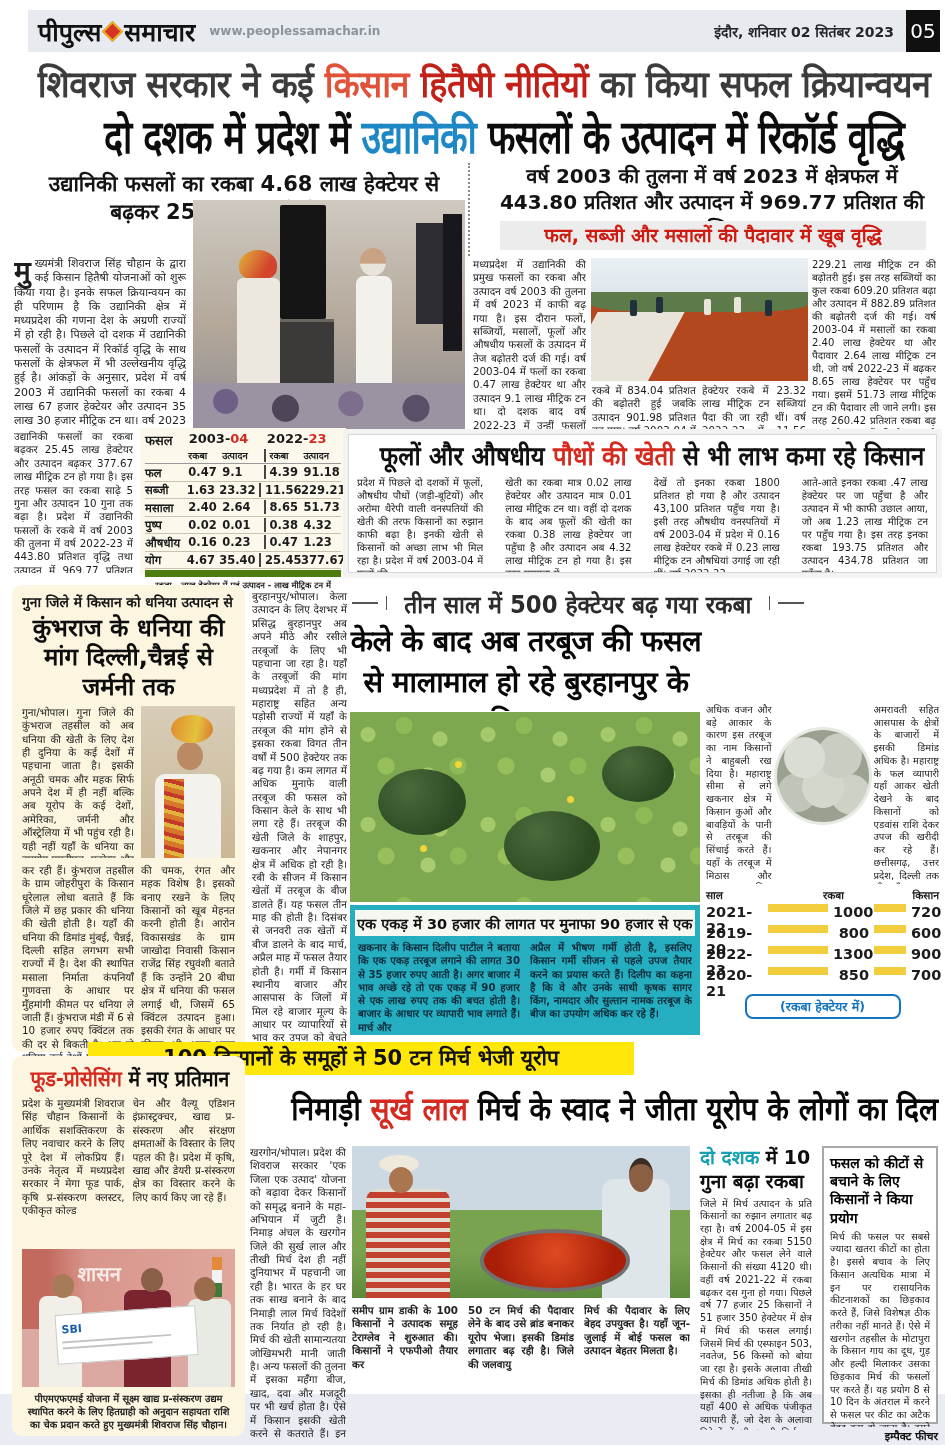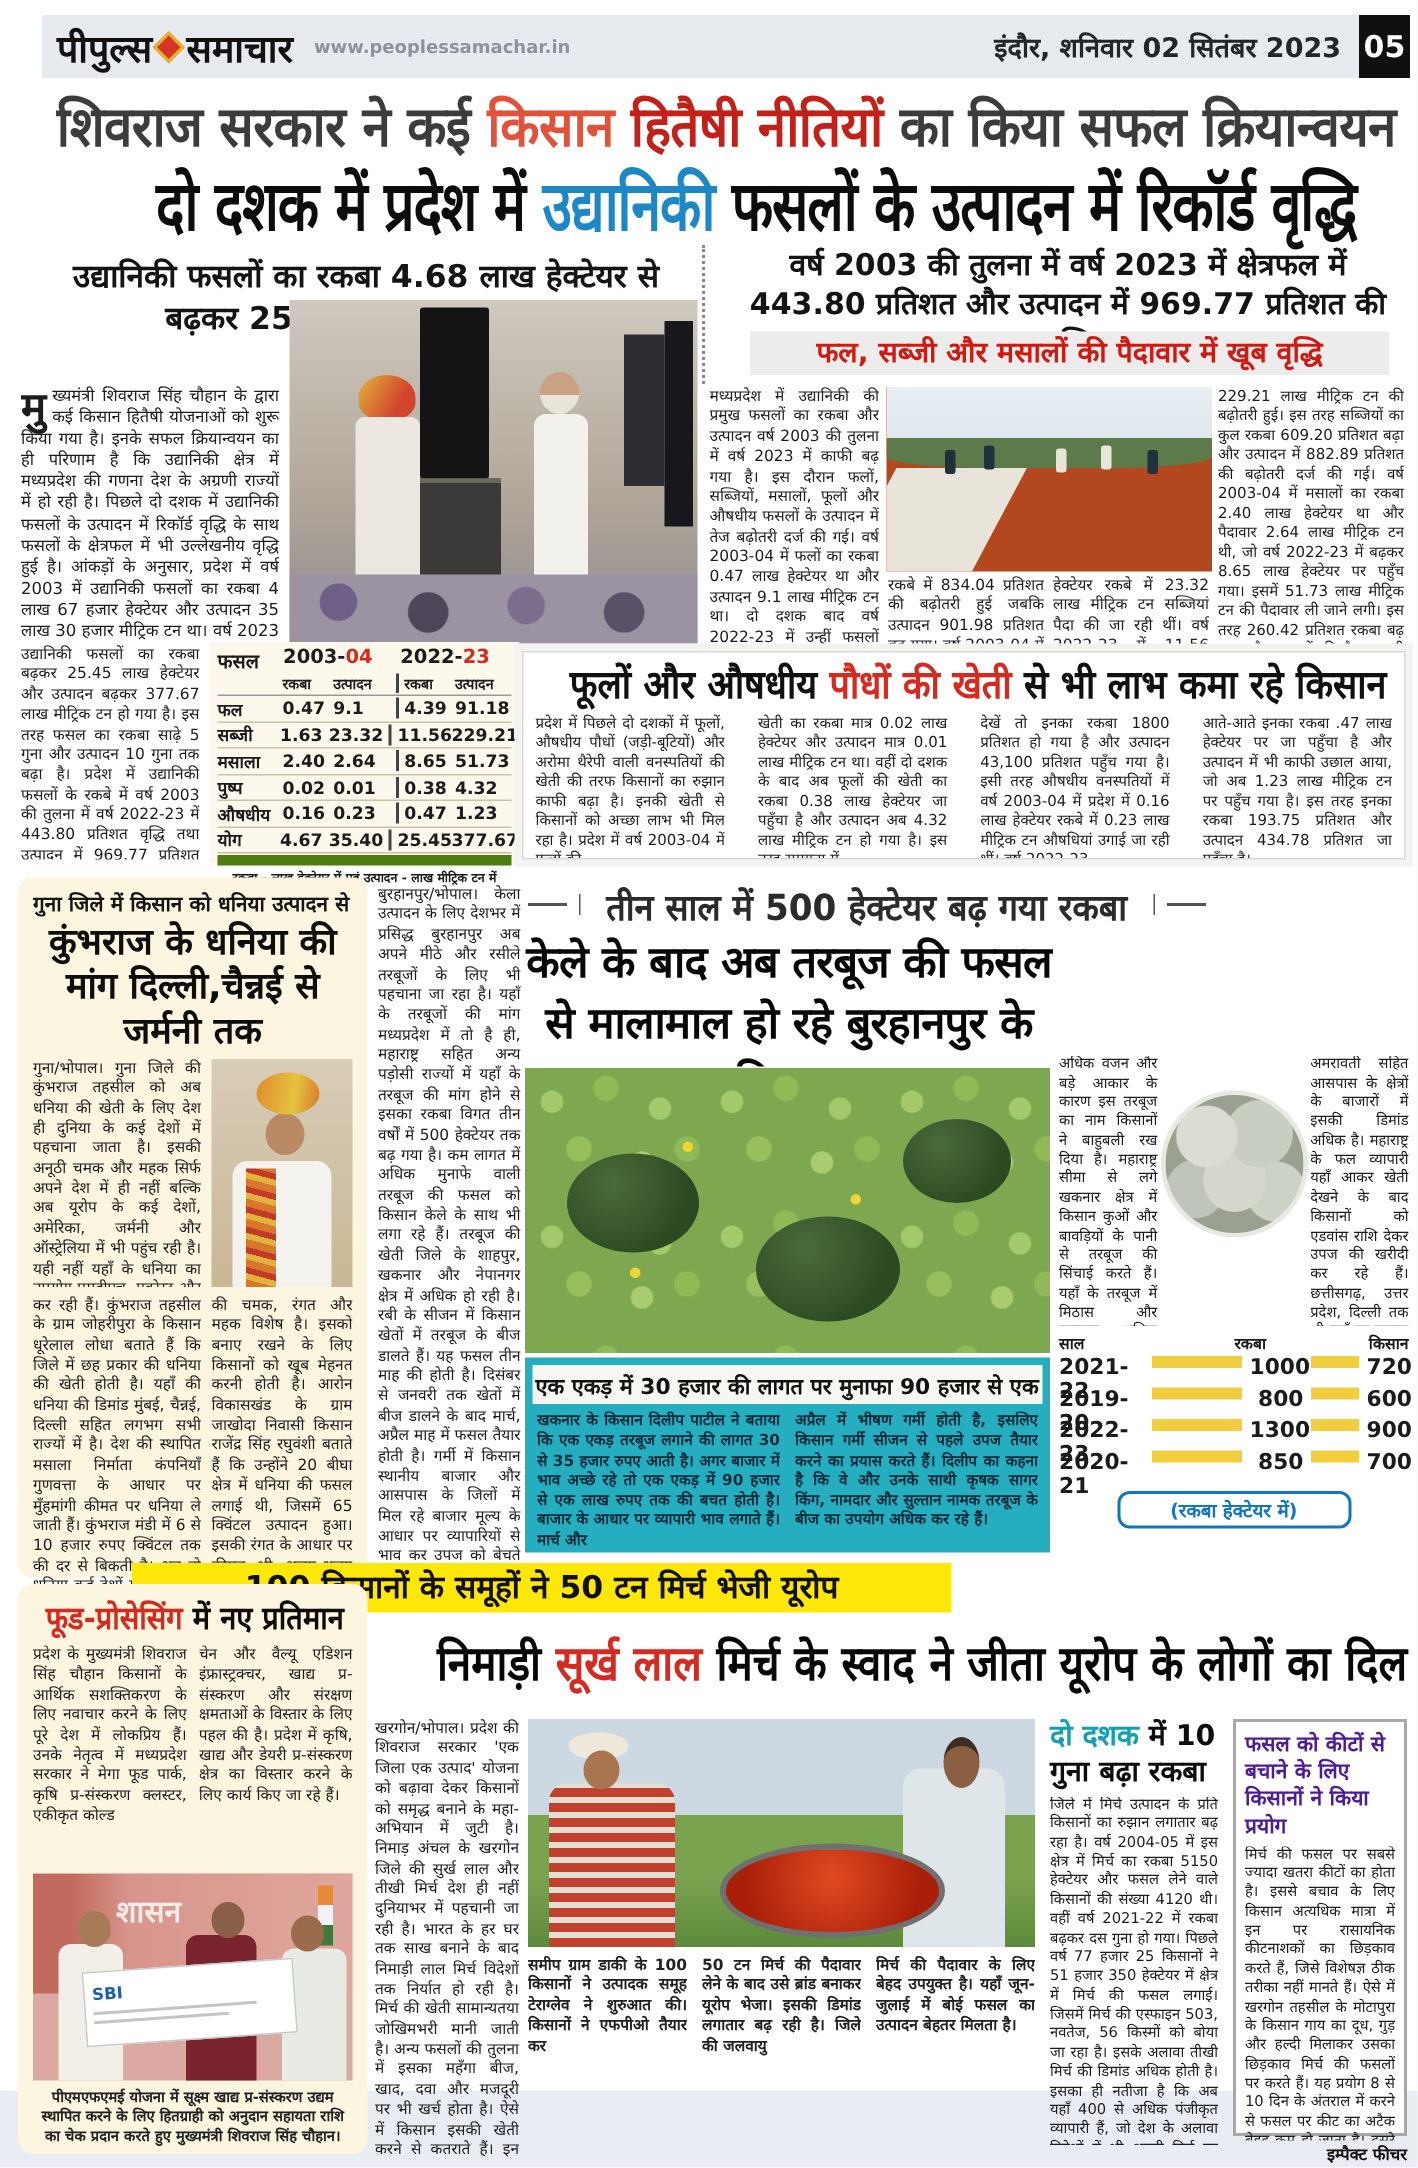--- a/index.html
+++ b/index.html
@@ -6,22 +6,22 @@
   .page{position:relative;width:945px;height:1445px;background:#ffffff;overflow:hidden;
         font-family:"DejaVu Sans","Liberation Sans",sans-serif;color:#1b1b1b;}
   .abs{position:absolute;}
   .txt{font-size:10.3px;line-height:1.3;text-align:justify;overflow:hidden;color:#1c1c1c;}
   .photo{overflow:hidden;position:absolute;}
   
   .masthead{left:28px;top:10px;width:912px;height:42px;background:#e7eaef;display:flex;align-items:center;}
   .logo{display:flex;align-items:center;margin-left:10px;font-weight:900;font-size:25px;color:#111;}
   .logo .diamond{width:11px;height:11px;background:#d63426;transform:rotate(45deg);margin:0 4px;border:2px solid #e9b320;}
   .website{margin-left:14px;color:#8d929b;font-size:12px;font-weight:700;}
-  .dateline{margin-left:auto;margin-right:12px;font-weight:800;font-size:18px;color:#23262b;}
-  .pagenum{width:34px;height:42px;background:#101010;color:#fff;font-size:20px;font-weight:700;display:flex;align-items:center;justify-content:center;}
+  .dateline{margin-left:auto;margin-right:12px;font-weight:800;font-size:14px;color:#23262b;}
+  .pagenum{width:34px;height:42px;background:#101010;color:#fff;font-size:20px;font-weight:400;display:flex;align-items:center;justify-content:center;}
   
   .h1line{left:0;top:57px;width:945px;text-align:center;font-size:37px;font-weight:800;color:#3c3c3c;white-space:nowrap;transform:scaleX(.92);letter-spacing:-.5px;}
   .h1line .r1{color:#e0523a;} .h1line .r2{color:#c2211a;}
   .h2line{left:0;top:104px;width:945px;text-align:center;font-size:46px;font-weight:900;color:#0c0c0c;white-space:nowrap;transform:scaleX(.78);letter-spacing:-1px;}
   .h2line .blue{color:#1e88c7;}
   .deckL{left:30px;top:170px;width:428px;text-align:center;font-size:21px;font-weight:800;line-height:1.35;color:#141414;}
   .deckdiv{left:468px;top:163px;height:93px;border-left:2px dotted #8a8a8a;width:0;}
   .deckR{left:487px;top:163px;width:450px;text-align:center;font-size:20px;font-weight:800;line-height:1.32;color:#141414;}
   .strap{left:500px;top:221px;width:426px;height:29px;background:#ececec;color:#ce1b12;font-size:19px;font-weight:800;text-align:center;line-height:29px;white-space:nowrap;overflow:hidden;}
   
@@ -92,21 +92,21 @@
   .nimadi{left:250px;top:1080px;width:688px;height:58px;text-align:center;font-size:32px;font-weight:900;line-height:58px;white-space:nowrap;transform:scaleX(.88);color:#070707;}
   .nimadi .red{color:#d42a20;}
   .chcol1{left:250px;top:1146px;width:96px;height:292px;}
   .chcaps{left:352px;top:1304px;width:338px;display:flex;gap:10px;height:80px;}
   .chcaps .txt{flex:1;font-weight:600;color:#222;}
   .dodashak{left:700px;top:1146px;width:112px;}
   .dodashak .sub{font-size:19px;font-weight:900;line-height:1.25;color:#0d0d0d;}
   .dodashak .sub .teal{color:#14a0b2;}
   .dodashak .txt{margin-top:4px;height:232px;font-size:9.8px;}
   .keet{left:822px;top:1146px;width:116px;height:278px;border:2px solid #a8a8a8;background:#fff;padding:6px;box-sizing:border-box;}
-  .keet .sub{font-size:14px;font-weight:900;line-height:1.3;color:#4c1d95;}
+  .keet .sub{font-size:14px;font-weight:900;line-height:1.3;color:#000000;}
   .keet .txt{margin-top:4px;height:196px;font-size:9.8px;}
   .credit{left:822px;top:1428px;width:116px;text-align:right;font-size:11px;font-weight:800;color:#111;}
   
   .ph-modi{left:193px;top:200px;width:272px;height:229px;background:linear-gradient(180deg,#cfc9c0,#b3a89a 55%,#8e8b90);}
   .ph-modi .speaker{position:absolute;left:32%;top:2%;width:17%;height:50%;background:#141414;border-radius:2px;}
   .ph-modi .amp{position:absolute;left:28%;top:52%;width:24%;height:30%;background:#3b3a38;border-top:3px solid #6b675f;}
   .ph-modi .modi-body{position:absolute;right:27%;top:33%;width:13%;height:60%;background:#f3f1ec;border-radius:8px 8px 0 0;}
   .ph-modi .modi-head{position:absolute;right:29%;top:21%;width:26px;height:28px;border-radius:50%;background:linear-gradient(180deg,#c9a183 55%,#e8e4da 56%);}
   .ph-modi .turban{position:absolute;left:17%;top:22%;width:38px;height:30px;border-radius:50% 50% 40% 40%;background:linear-gradient(120deg,#e2b33c,#d2452c 70%);}
   .ph-modi .tman{position:absolute;left:16%;top:34%;width:16%;height:66%;background:#ece8df;border-radius:6px 6px 0 0;}

